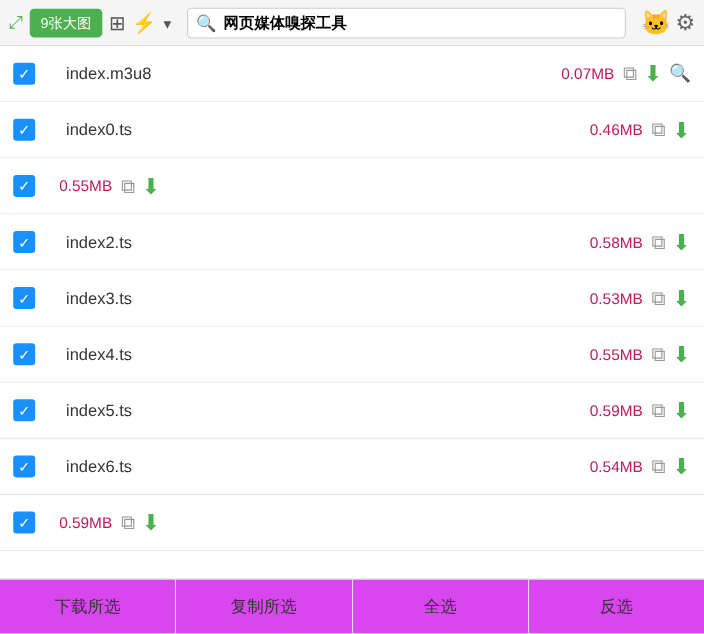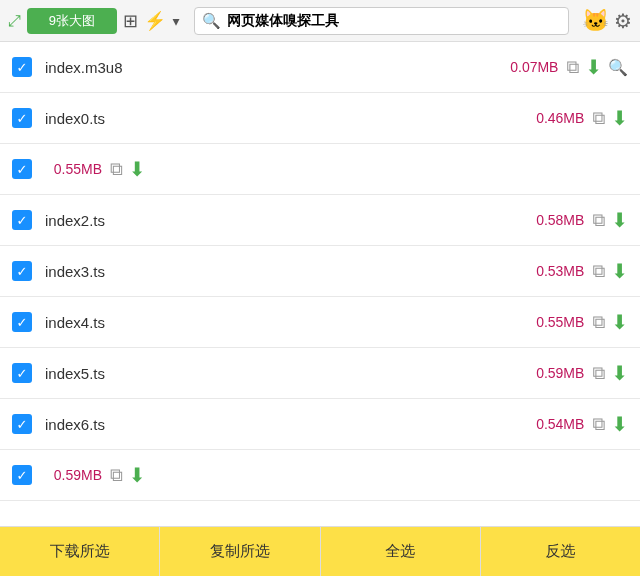--- a/index.html
+++ b/index.html
@@ -25,21 +25,21 @@
     .toolbar-left {
       display: flex;
       align-items: center;
       gap: 6px;
     }
     .btn-9imgs {
       background: #4caf50;
       color: white;
       border: none;
       border-radius: 4px;
-      padding: 4px 22px;
+      padding: 4px 10px;
       font-size: 13px;
       cursor: pointer;
       display: flex;
       align-items: center;
       gap: 4px;
     }
     .expand-icon {
       color: #4caf50;
       font-size: 16px;
     }
@@ -115,21 +115,21 @@
       align-items: center;
       justify-content: center;
       color: white;
       font-size: 13px;
       flex-shrink: 0;
       cursor: pointer;
       border: none;
     }
     .file-name {
       flex: 1;
-      margin-left: 13px;
+      margin-left: 28px;
       font-size: 15px;
       color: #333;
     }
     .file-size {
       color: #be185d;
       font-size: 14px;
       margin-right: 8px;
       min-width: 70px;
       text-align: right;
     }
@@ -157,21 +157,21 @@
     
     .bottom-bar {
       display: flex;
       height: 50px;
       border-top: 1px solid #ddd;
       background: #f5f5f5;
     }
     .bottom-btn {
       flex: 1;
       border: none;
-      background: #fde047;
+      background: #d946ef;
       border-right: 1px solid #ddd;
       font-size: 15px;
       color: #333;
       cursor: pointer;
       height: 100%;
       display: flex;
       align-items: center;
       justify-content: center;
     }
     .bottom-btn:last-child {

